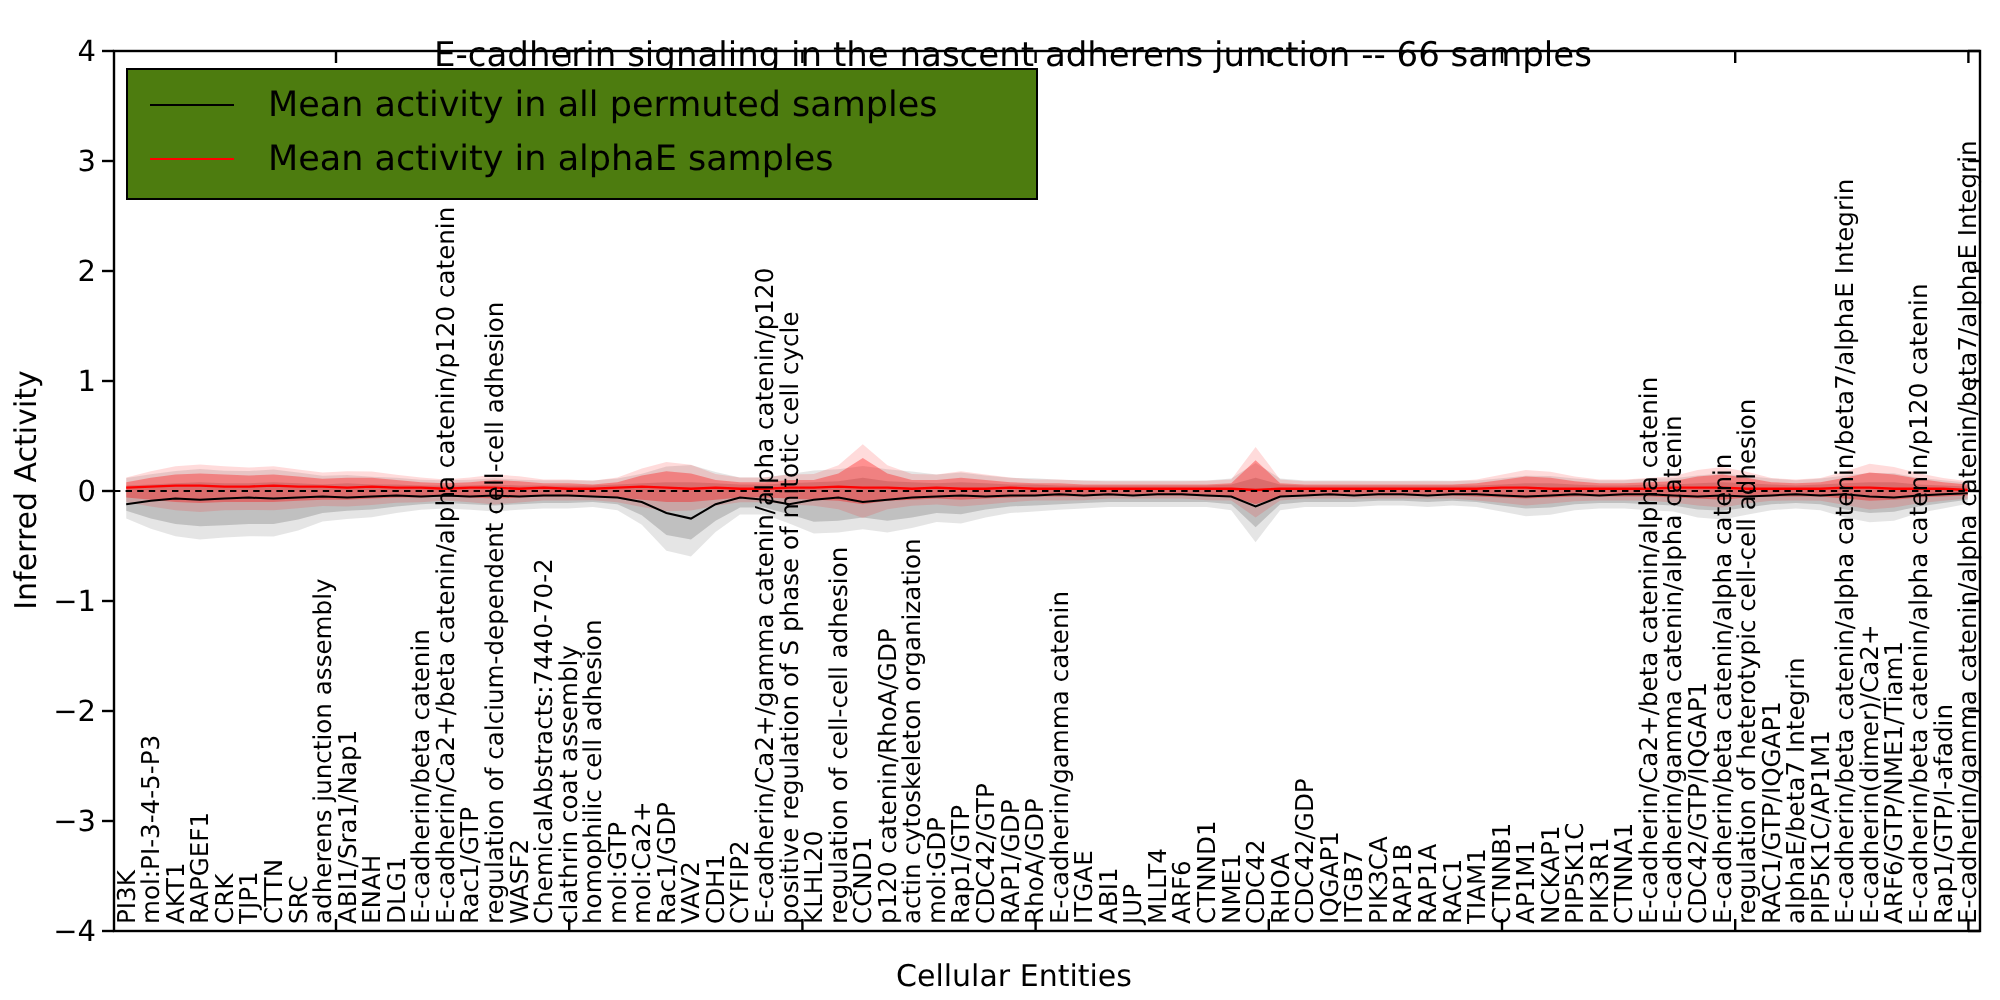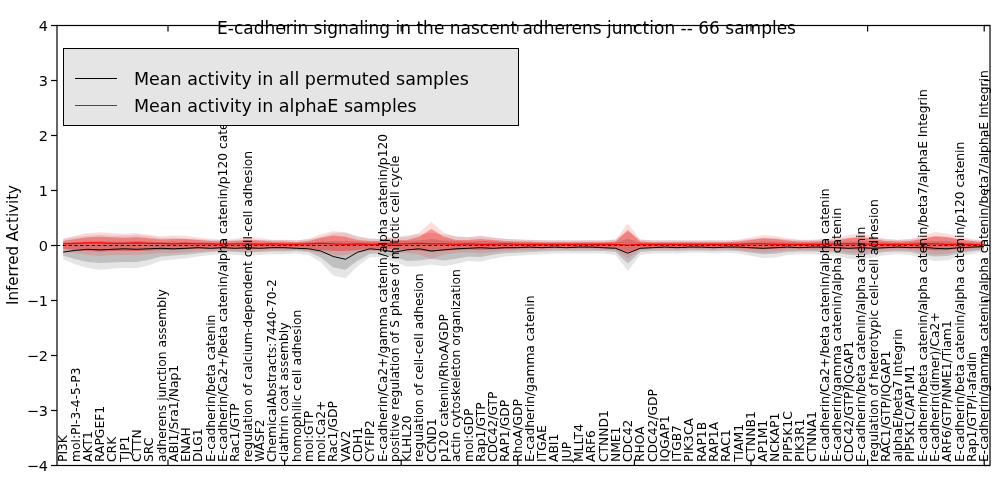--- a/index.html
+++ b/index.html
@@ -2,21 +2,21 @@
 <html><head>
 <meta charset="utf-8">
 <style>
   html,body{margin:0;padding:0;background:#ffffff;}
   body{font-family:"DejaVu Sans","Liberation Sans",sans-serif;color:#000;}
   .figure{position:relative;width:1000px;height:500px;background:#fff;overflow:hidden;}
   .title{position:absolute;left:40px;width:933px;top:1px;text-align:center;font-size:17px;white-space:nowrap;margin-top:17px;}
   .ylabel{position:absolute;top:245px;left:13px;transform:translate(-50%,-50%) rotate(-90deg);font-size:15px;white-space:nowrap;}
   .xlabel{position:absolute;left:57px;width:900px;top:479px;text-align:center;font-size:15px;}
   #plot{position:absolute;left:0;top:0;}
-  .legend{position:absolute;left:63px;top:34px;width:454px;border:1.6px solid #000;background:#e5e5e5;padding:16px 0 6px 0;margin-top:14px;}
+  .legend{position:absolute;left:63px;top:34px;width:454px;border:1.6px solid #000;background:#4d7c0f;padding:4px 0 6px 0;}
   .legend-row{display:flex;align-items:center;height:27px;}
   .swatch{display:inline-block;width:42px;height:0;border-top:1.7px solid #000;margin-left:11px;margin-right:17px;flex:0 0 auto;}
   .legend-label{font-size:17.5px;white-space:nowrap;}
   svg text{font-family:"DejaVu Sans","Liberation Sans",sans-serif;}
 </style>
 </head>
 <body>
 
 <div class="figure">
   <svg id="plot" width="1000" height="500">
@@ -143,20 +143,21 @@
       <line x1="634.4" x2="634.4" y1="459.5" y2="465.5" stroke="#000" stroke-width="1.2"></line>
       <line x1="751.0" x2="751.0" y1="25.5" y2="31.5" stroke="#000" stroke-width="1.2"></line>
       <line x1="751.0" x2="751.0" y1="459.5" y2="465.5" stroke="#000" stroke-width="1.2"></line>
       <line x1="867.6" x2="867.6" y1="25.5" y2="31.5" stroke="#000" stroke-width="1.2"></line>
       <line x1="867.6" x2="867.6" y1="459.5" y2="465.5" stroke="#000" stroke-width="1.2"></line>
       <line x1="984.2" x2="984.2" y1="25.5" y2="31.5" stroke="#000" stroke-width="1.2"></line>
       <line x1="984.2" x2="984.2" y1="459.5" y2="465.5" stroke="#000" stroke-width="1.2"></line>
     </svg>
   <div class="title">E-cadherin signaling in the nascent adherens junction -- 66 samples</div>
   <div class="ylabel">Inferred Activity</div>
+  <div class="xlabel">Cellular Entities</div>
   <div class="legend">
     <div class="legend-row">
       <span class="swatch" style="border-top-color: rgb(0, 0, 0);"></span>
       <span class="legend-label">Mean activity in all permuted samples</span>
     </div>
     <div class="legend-row">
       <span class="swatch" style="border-top-color: rgb(255, 0, 0);"></span>
       <span class="legend-label">Mean activity in alphaE samples</span>
     </div>
   </div>

